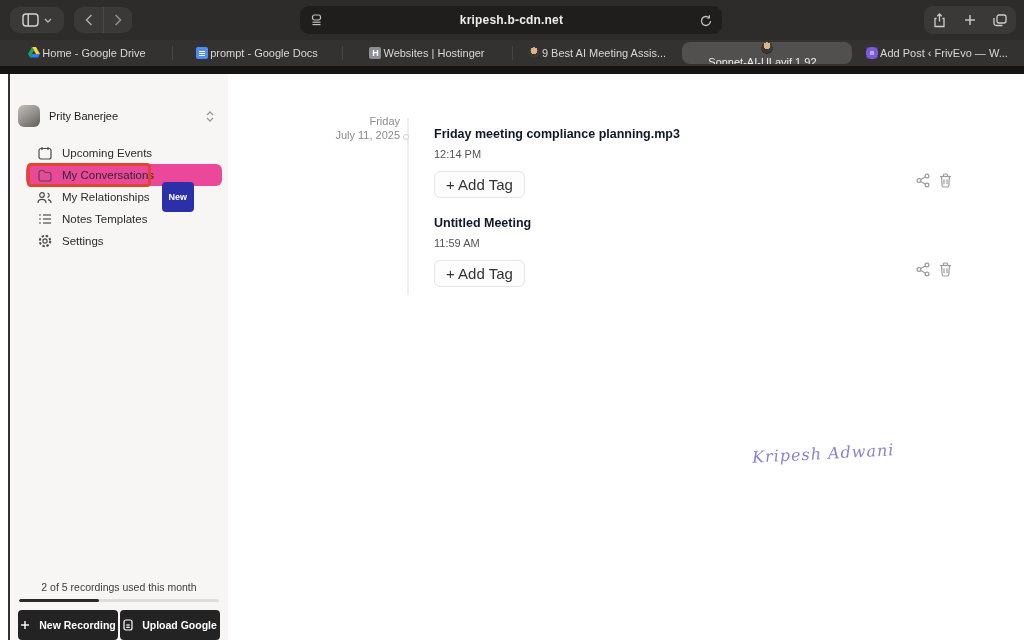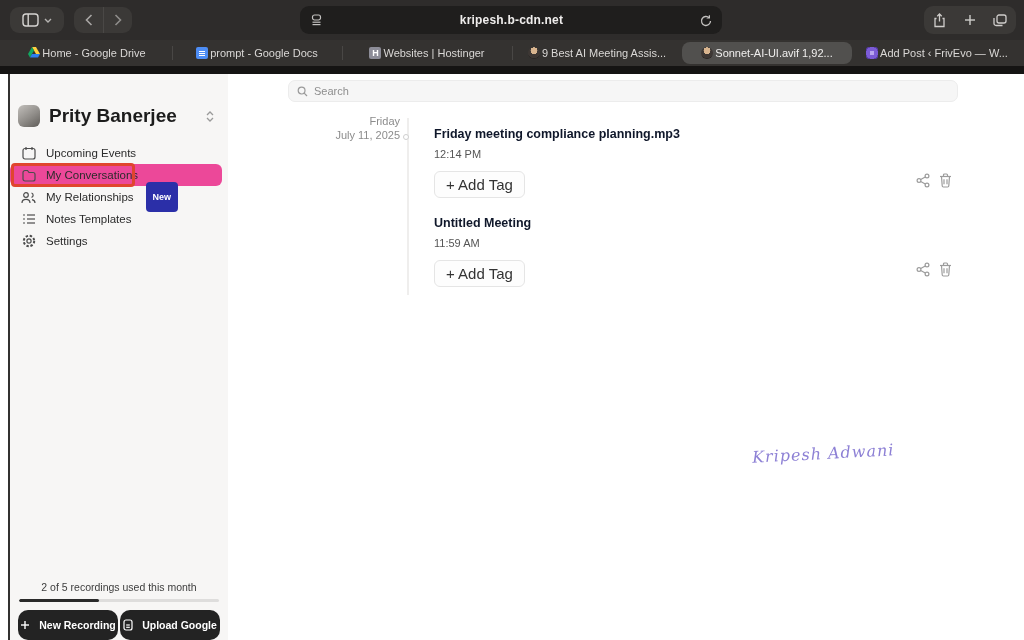--- a/index.html
+++ b/index.html
@@ -22,21 +22,21 @@
   .url-text { flex:1; text-align:center; font-size:12px; font-weight:bold; letter-spacing:.2px; }
   .pill-right { position:absolute; right:8px; top:6px; width:92px; height:28px;
     background:#3b3937; border-radius:9px; display:flex; align-items:center;
     justify-content:space-between; padding:0 9px; color:#cfcdcb; }
 
   .tabbar { height:26px; background:#343230; display:flex; align-items:center; padding:0 2px; }
   .tab { flex:1; height:22px; min-width:0; display:flex; align-items:center;
     justify-content:center; gap:2px; font-size:11px; color:#dad8d6; position:relative; }
   .tab:not(.active):not(:first-child)::before { content:""; position:absolute; left:0; top:4px;
     bottom:4px; width:1px; background:#494745; }
-  .tab.active { background:#51504e; border-radius:8px; color:#f0efee; }
+  .tab.active { background:#51504e; border-radius:8px; color:#f0efee;flex-direction:column; }
   .tab.active::before, .tab.active + .tab::before { display:none; }
   .tab-label { white-space:nowrap; overflow:hidden; text-overflow:ellipsis; }
   .chrome-strip { height:8px; background:#151413; }
 
   .favicon { width:12px; height:12px; flex:0 0 auto; border-radius:2px; position:relative; }
   .fav-drive { background:none; }
   .fav-docs { background:#4d8df5; border-radius:2px; display:flex; flex-direction:column;
     align-items:center; justify-content:center; gap:1px; }
   .fav-docs i { display:block; width:6px; height:1px; background:#fff; }
   .fav-host { background:#8d8d98; color:#fff; font-size:9px; font-weight:bold;
@@ -49,40 +49,40 @@
   
   .page { position:absolute; left:0; top:74px; width:1024px; height:566px; background:#fff; }
   .left-edge { position:absolute; left:8px; top:0; bottom:0; width:2px; background:#333130; }
 
   
   .sidebar { position:absolute; left:10px; top:0; bottom:0; width:218px;
     background:#f7f6f5; display:flex; flex-direction:column; }
   .profile-row { margin:30px 6px 0 8px; height:24px; display:flex; align-items:center; gap:9px; }
   .avatar { width:22px; height:22px; border-radius:6px;
     background:linear-gradient(145deg,#c3c0bc 0%,#8f8c88 55%,#5f5c58 100%); }
-  .profile-name { font-size:19px; font-weight:bold; color:#1c1c1c; flex:1; }
+  .profile-name { font-size:11px; font-weight:normal; color:#1c1c1c; flex:1; }
   .updown { color:#9a9a9a; margin-right:8px; }
 
-  .nav { margin-top:14px; }
+  .nav { margin-top:14px;margin-left:16px; }
   .nav-item { height:22px; display:flex; align-items:center; gap:10px;
     padding-left:11px; margin:0 6px 0 0; font-size:11.5px; color:#2b2b2b; position:relative; }
   .nav-item .ni-icon { width:15px; display:flex; align-items:center; justify-content:center; color:#4c4c4c; }
   .nav-item.selected { background:#ec4899; border-radius:6px; }
   .annotation-box { position:absolute; left:1px; top:-1px; width:124px; height:24px;
     border:3px solid #e0452e; border-radius:4px; pointer-events:none; }
   .badge { background:#2b2fa8; color:#fff; font-size:9px; font-weight:bold;
     padding:10px 7px; border-radius:4px; margin-left:2px; }
 
   .side-spacer { flex:1; }
   .usage-text { text-align:center; font-size:10.5px; color:#3d3d3d; margin-bottom:6px; }
   .progress-track { margin:0 9px; height:3px; background:#dedddc; border-radius:2px; overflow:hidden; }
   .progress-fill { height:100%; background:#2a2a2a; border-radius:2px; }
   .side-buttons { display:flex; gap:2px; margin:8px 8px 0 8px; }
   .side-btn { flex:1; height:30px; background:#232323; color:#fff; border:none;
-    border-radius:10px; display:flex; align-items:center; justify-content:center; gap:9px;
+    border-radius:4px; display:flex; align-items:center; justify-content:center; gap:9px;
     font-size:10.5px; font-weight:bold; font-family:inherit; }
 
   
   .main { position:absolute; left:228px; top:0; right:0; bottom:0; background:#fff; }
   .searchbar { position:absolute; left:60px; top:6px; width:670px; height:22px;
     background:#f6f6f6; border:1px solid #ececec; border-radius:7px;
     display:flex; align-items:center; gap:6px; padding:0 8px; }
   .searchbar input { border:none; background:transparent; outline:none; flex:1;
     font-size:11px; color:#333; font-family:inherit; }
   .searchbar input::placeholder { color:#8e8e8e; }
@@ -313,29 +313,20 @@
             <line x1="3.2" y1="6" x2="6.8" y2="6"></line>
               <line x1="3.2" y1="8.3" x2="6.8" y2="8.3"></line>
           </svg>
         </span>
         <span>Upload Google</span>
       </button>
     </div>
   </div>
 
   <div class="main">
-    <div class="searchbar">
-      <span class="search-ic">
-        <svg width="11" height="11" viewBox="0 0 11 11" fill="none" stroke="currentColor" stroke-width="1.2">
-          <circle cx="4.6" cy="4.6" r="3.4"></circle>
-            <line x1="7.2" y1="7.2" x2="10" y2="10"></line>
-        </svg>
-      </span>
-      <input type="text" placeholder="Search" style="">
-    </div>
 
     <div class="timeline"></div>
     <div class="timeline-dot"></div>
 
     <div class="date-block">
       <div>Friday</div>
       <div>July 11, 2025</div>
     </div>
 
     <div class="rec-item" style="top:53px;">

